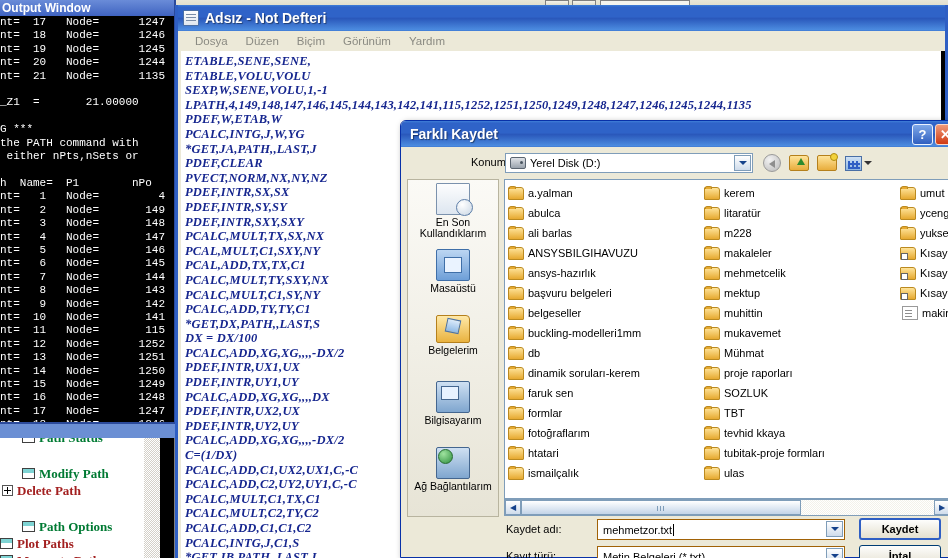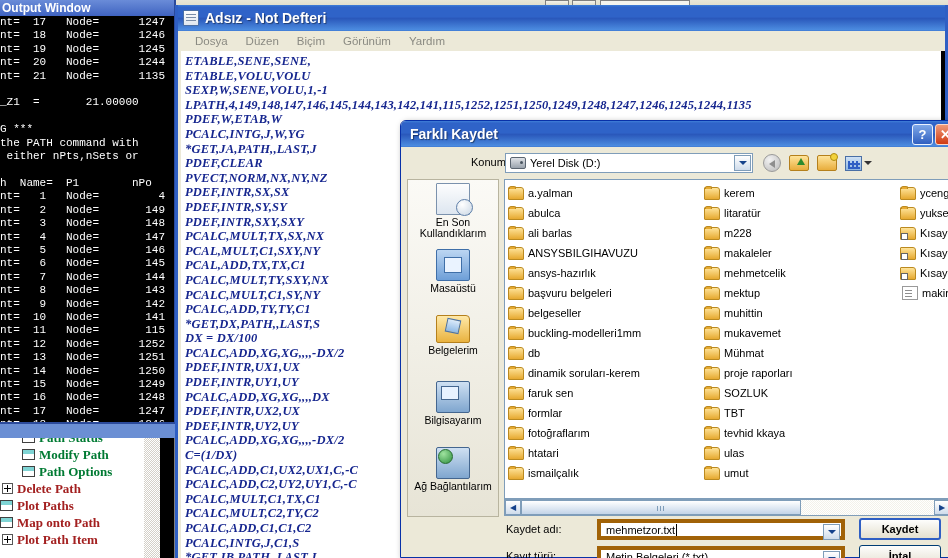--- a/index.html
+++ b/index.html
@@ -70,21 +70,21 @@
     background:linear-gradient(#7fd4d4 0 45%,#ffffff 45% 100%);
     border:1px solid #404040;box-sizing:border-box;
   }
   .menu-row .plus{
     display:inline-block;width:11px;height:11px;
     border:1px solid #555;background:#fff;
     vertical-align:-1px;margin:0 4px 0 2px;position:relative;box-sizing:border-box;
   }
   .menu-row .plus:before{content:"";position:absolute;left:4px;top:1px;width:1px;height:7px;background:#000;}
   .menu-row .plus:after{content:"";position:absolute;left:1px;top:4px;width:7px;height:1px;background:#000;}
-  .menu-row.indent{padding-left:22px;}
+  .menu-row.indent{padding-left:22px;margin-top:19px;}
   .menu-row.c-green{color:#007a33;}
   .menu-row.c-red{color:#a32020;}
   #ansys-menu-scroll{
     position:absolute;right:14px;top:0;width:16px;height:120px;
     background:repeating-conic-gradient(#d4d0c8 0% 25%,#ffffff 0% 50%) 0 0/2px 2px;
     border-left:1px solid #fff;
   }
   #ansys-menu-right{
     position:absolute;right:0;top:0;width:14px;height:120px;background:#000;
   }
@@ -251,21 +251,21 @@
     position:absolute;left:103px;top:352px;right:8px;height:17px;
     background:#f1efe2;border:1px solid #7f9db9;box-sizing:border-box;display:flex;
   }
   .sbbtn{width:16px;height:15px;background:linear-gradient(#ffffff,#cfdceb);border:1px solid #7f9db9;box-sizing:border-box;display:flex;align-items:center;justify-content:center;font-size:8px;color:#15428b;}
   #hscroll .track{flex:1;position:relative;background:repeating-conic-gradient(#f3f2ea 0% 25%,#ffffff 0% 50%) 0 0/2px 2px;}
   #hscroll .thumb{position:absolute;left:0;top:0;width:280px;height:15px;background:linear-gradient(#ffffff,#c3d4e8);border:1px solid #7f9db9;box-sizing:border-box;}
   #hscroll .thumb:after{content:"";position:absolute;left:50%;top:5px;margin-left:-4px;width:8px;height:5px;
      background:repeating-linear-gradient(90deg,#7f9db9 0 1px,transparent 1px 3px);}
   .flabel{position:absolute;font-size:11px;color:#000;}
   .finput{
-    position:absolute;height:21px;background:#fff;border:4px solid #a16207;box-sizing:border-box;
+    position:absolute;height:21px;background:#fff;border:1px solid #a16207;box-sizing:border-box;
     display:flex;align-items:center;padding-left:5px;font-size:11px;
   }
   .finput .caret{display:inline-block;width:1px;height:12px;background:#000;margin-left:1px;}
   .fbtn{
     position:absolute;width:82px;height:22px;
     background:linear-gradient(#fdfdfc,#e4e0cf);
     border:1px solid #003c74;border-radius:3px;box-sizing:border-box;
     font-size:11px;color:#000;display:flex;align-items:center;justify-content:center;font-weight:bold;
   }
   .fbtn.default{border:2px solid #2f5fc4;}
@@ -316,22 +316,22 @@
 nt=  18   Node=      1246
 nt=  19   Node=      1245
 nt=  20   Node=      1244
 nt=  21   Node=      1135</div>
 </div>
 
 <div class="abs" id="ansys-menu">
   <div id="ansys-menu-list">
       <div class="menu-row c-green indent" style="margin-top: -9px;"><span class="ico"></span><span>Path Status</span></div>
       <div class="menu-row c-green indent"><span class="ico"></span><span>Modify Path</span></div>
+      <div class="menu-row c-red"><span class="plus"></span><span>Delete Path</span></div>
       <div class="menu-row c-green indent"><span class="ico"></span><span>Path Options</span></div>
-      <div class="menu-row c-red"><span class="plus"></span><span>Delete Path</span></div>
       <div class="menu-row c-red"><span class="ico"></span><span>Plot Paths</span></div>
       <div class="menu-row c-red"><span class="ico"></span><span>Map onto Path</span></div>
       <div class="menu-row c-red"><span class="plus"></span><span>Plot Path Item</span></div>
     </div>
   <div id="ansys-menu-scroll"></div>
   <div id="ansys-menu-right"></div>
 </div>
 
 <div class="abs" id="notepad">
   <div id="notepad-titlebar">
@@ -549,20 +549,24 @@
           <div class="fitem">
             <span class="fico fico-folder"></span>
             <span>TBT</span>
           </div>
           <div class="fitem">
             <span class="fico fico-folder"></span>
             <span>tevhid kkaya</span>
           </div>
           <div class="fitem">
             <span class="fico fico-folder"></span>
+            <span>tubitak-proje formları</span>
+          </div>
+          <div class="fitem">
+            <span class="fico fico-folder"></span>
             <span>ulas</span>
           </div>
           <div class="fitem">
             <span class="fico fico-folder"></span>
             <span>umut</span>
           </div>
           <div class="fitem">
             <span class="fico fico-folder"></span>
             <span>ycengel</span>
           </div>

